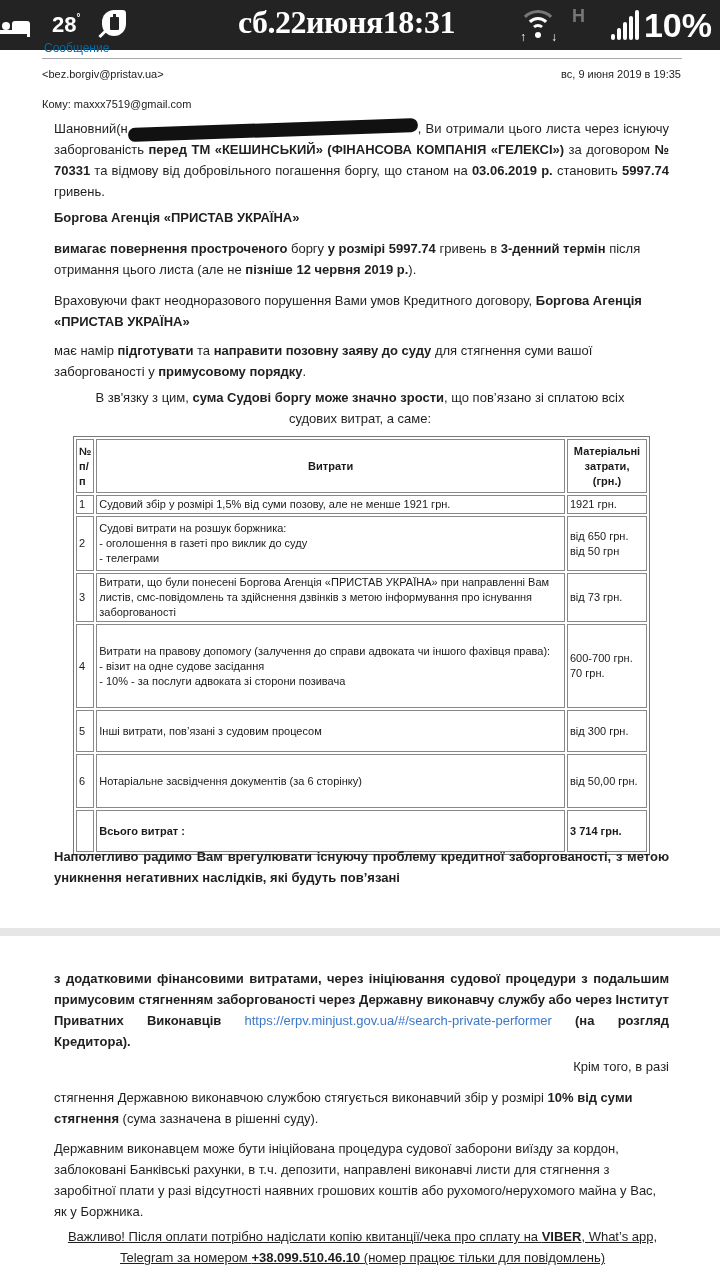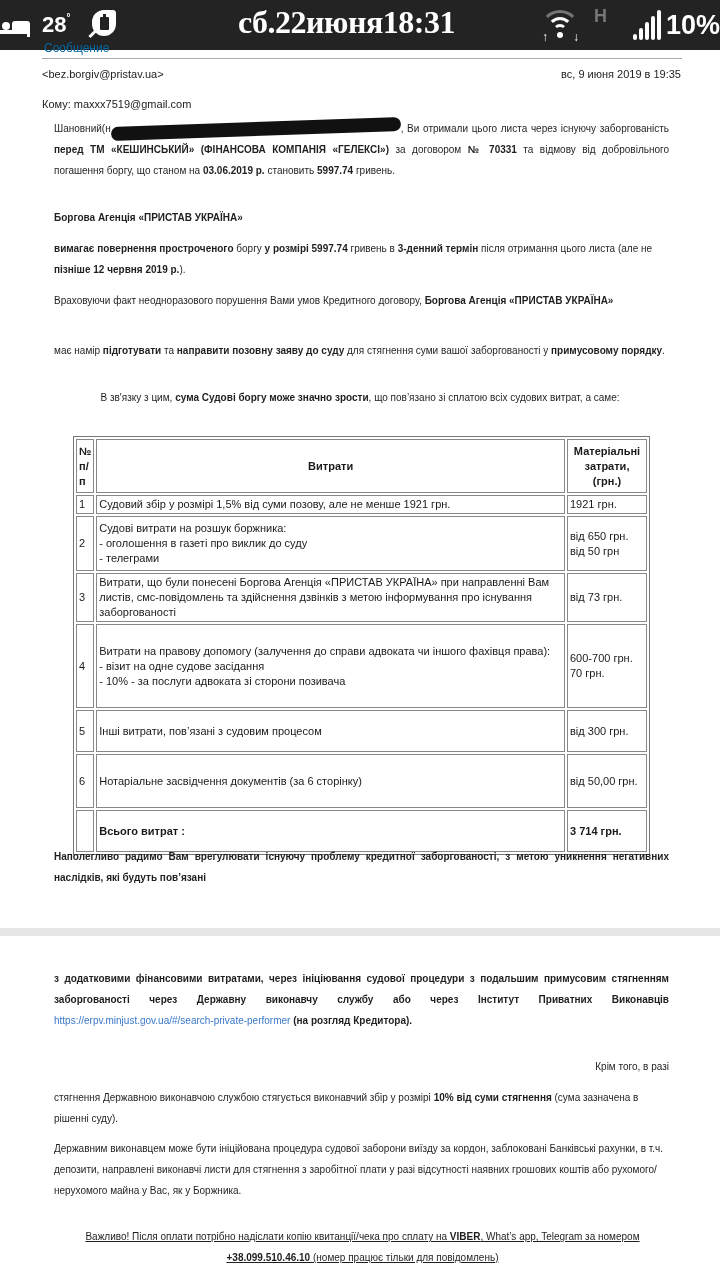--- a/index.html
+++ b/index.html
@@ -7,51 +7,51 @@
   body { font-family: "Liberation Sans", "DejaVu Sans", sans-serif; color: #1a1a1a; position: relative; }
 
   
   .statusbar { position: absolute; left: 0; top: 0; width: 720px; height: 50px; background: #232323; color: #ffffff; }
   .sb-left { position: absolute; left: 0; top: 8px; height: 34px; display: flex; align-items: center; }
   .bed-icon { width: 30px; height: 18px; position: relative; margin-left: 0; }
   .bed-icon .base { position: absolute; left: 0; bottom: 0; width: 30px; height: 4px; background: #fff; }
   .bed-icon .mat { position: absolute; left: 12px; bottom: 4px; width: 18px; height: 9px; background: #fff; border-radius: 3px 3px 0 0; }
   .bed-icon .head { position: absolute; left: 2px; bottom: 4px; width: 8px; height: 8px; background: #fff; border-radius: 50%; }
   .bed-icon .leg { position: absolute; right: 0; bottom: -3px; width: 3px; height: 6px; background: #fff; }
-  .temp { font-size: 22px; font-weight: bold; margin-left: 12px; }
+  .temp { font-size: 22px; font-weight: bold; margin-left: 22px; }
   .temp sup { font-size: 10px; vertical-align: top; }
   .leaf-icon { width: 28px; height: 30px; margin-left: 18px; position: relative; }
   .leaf-icon .leaf { position: absolute; left: 4px; top: 0; width: 24px; height: 26px; background: #fff; border-radius: 14px 4px 14px 14px; }
   .leaf-icon .batt { position: absolute; left: 12px; top: 7px; width: 9px; height: 13px; background: #232323; border-radius: 1px; }
   .leaf-icon .batt:before { content: ""; position: absolute; left: 3px; top: -3px; width: 3px; height: 3px; background: #232323; }
   .leaf-icon .stem { position: absolute; left: 0; top: 22px; width: 10px; height: 3px; background: #fff; transform: rotate(-45deg); }
   .clock { position: absolute; left: 238px; top: 4px; font-size: 32px; font-weight: bold; letter-spacing: -0.5px; font-family: Liberation Serif, serif; }
   .sb-right { position: absolute; right: 0; top: 4px; height: 42px; display: flex; align-items: center; }
   .wifi-icon { width: 40px; height: 34px; position: relative; margin-right: 14px; }
   .wifi-icon .arc { position: absolute; border: 3px solid #fff; border-color: #fff transparent transparent transparent; border-radius: 50%; }
   .wifi-icon .a1 { left: 0; top: 2px; width: 40px; height: 40px; border-top-color: #777; }
   .wifi-icon .a2 { left: 7px; top: 9px; width: 26px; height: 26px; }
   .wifi-icon .a3 { left: 13px; top: 16px; width: 14px; height: 14px; }
   .wifi-icon .dot { position: absolute; left: 17px; top: 24px; width: 6px; height: 6px; background: #fff; border-radius: 50%; }
   .wifi-icon .up { position: absolute; left: 2px; top: 24px; font-size: 12px; line-height: 10px; font-weight: bold; }
   .wifi-icon .down { position: absolute; right: 1px; top: 24px; font-size: 12px; line-height: 10px; font-weight: bold; }
   .net-type { color: #777; font-size: 18px; font-weight: bold; margin-right: 26px; margin-top: -18px; }
   .signal-icon { display: flex; align-items: flex-end; height: 30px; margin-right: 3px; }
   .signal-icon span { display: block; width: 4px; background: #fff; margin-right: 2px; border-radius: 2px; }
-  .battery-text { font-size: 27px; font-weight: bold; margin-right: 0; }
+  .battery-text { font-size: 34px; font-weight: bold; margin-right: 8px; }
 
   
   .sub-title { position: absolute; left: 44px; top: 41px; font-size: 12px; color: #0369a1; }
   .hr { position: absolute; left: 42px; top: 58px; width: 640px; height: 1px; background: #aaa; }
   .from { position: absolute; left: 42px; top: 68px; font-size: 11px; color: #222; }
   .date { position: absolute; right: 39px; top: 68px; font-size: 11px; color: #222; }
   .to { position: absolute; left: 42px; top: 82px; font-size: 11px; color: #222; margin-top: 16px; }
 
   
-  .body { position: absolute; left: 54px; width: 615px; font-size: 10px; line-height: 21px; color: #1f1f1f; }
+  .body { position: absolute; left: 54px; width: 615px; font-size: 13px; line-height: 21px; color: #1f1f1f; }
   .justify { text-align: justify; }
   .center { text-align: center; }
   b { font-weight: bold; }
   .redact { display: inline-block; width: 290px; height: 14px; background: #111; border-radius: 10px; vertical-align: middle; transform: rotate(-2deg); }
 
   
   .costs { position: absolute; left: 73px; top: 436px; width: 577px; border: 1px solid #777; border-collapse: separate; border-spacing: 2px; font-size: 11px; color: #1a1a1a; }
   .costs td, .costs th { border: 1px solid #888; padding: 1px 2px; vertical-align: middle; line-height: 15px; text-align: left; font-weight: normal; }
   .costs th { font-weight: bold; text-align: center; }
   .costs .num { width: 16px; }

